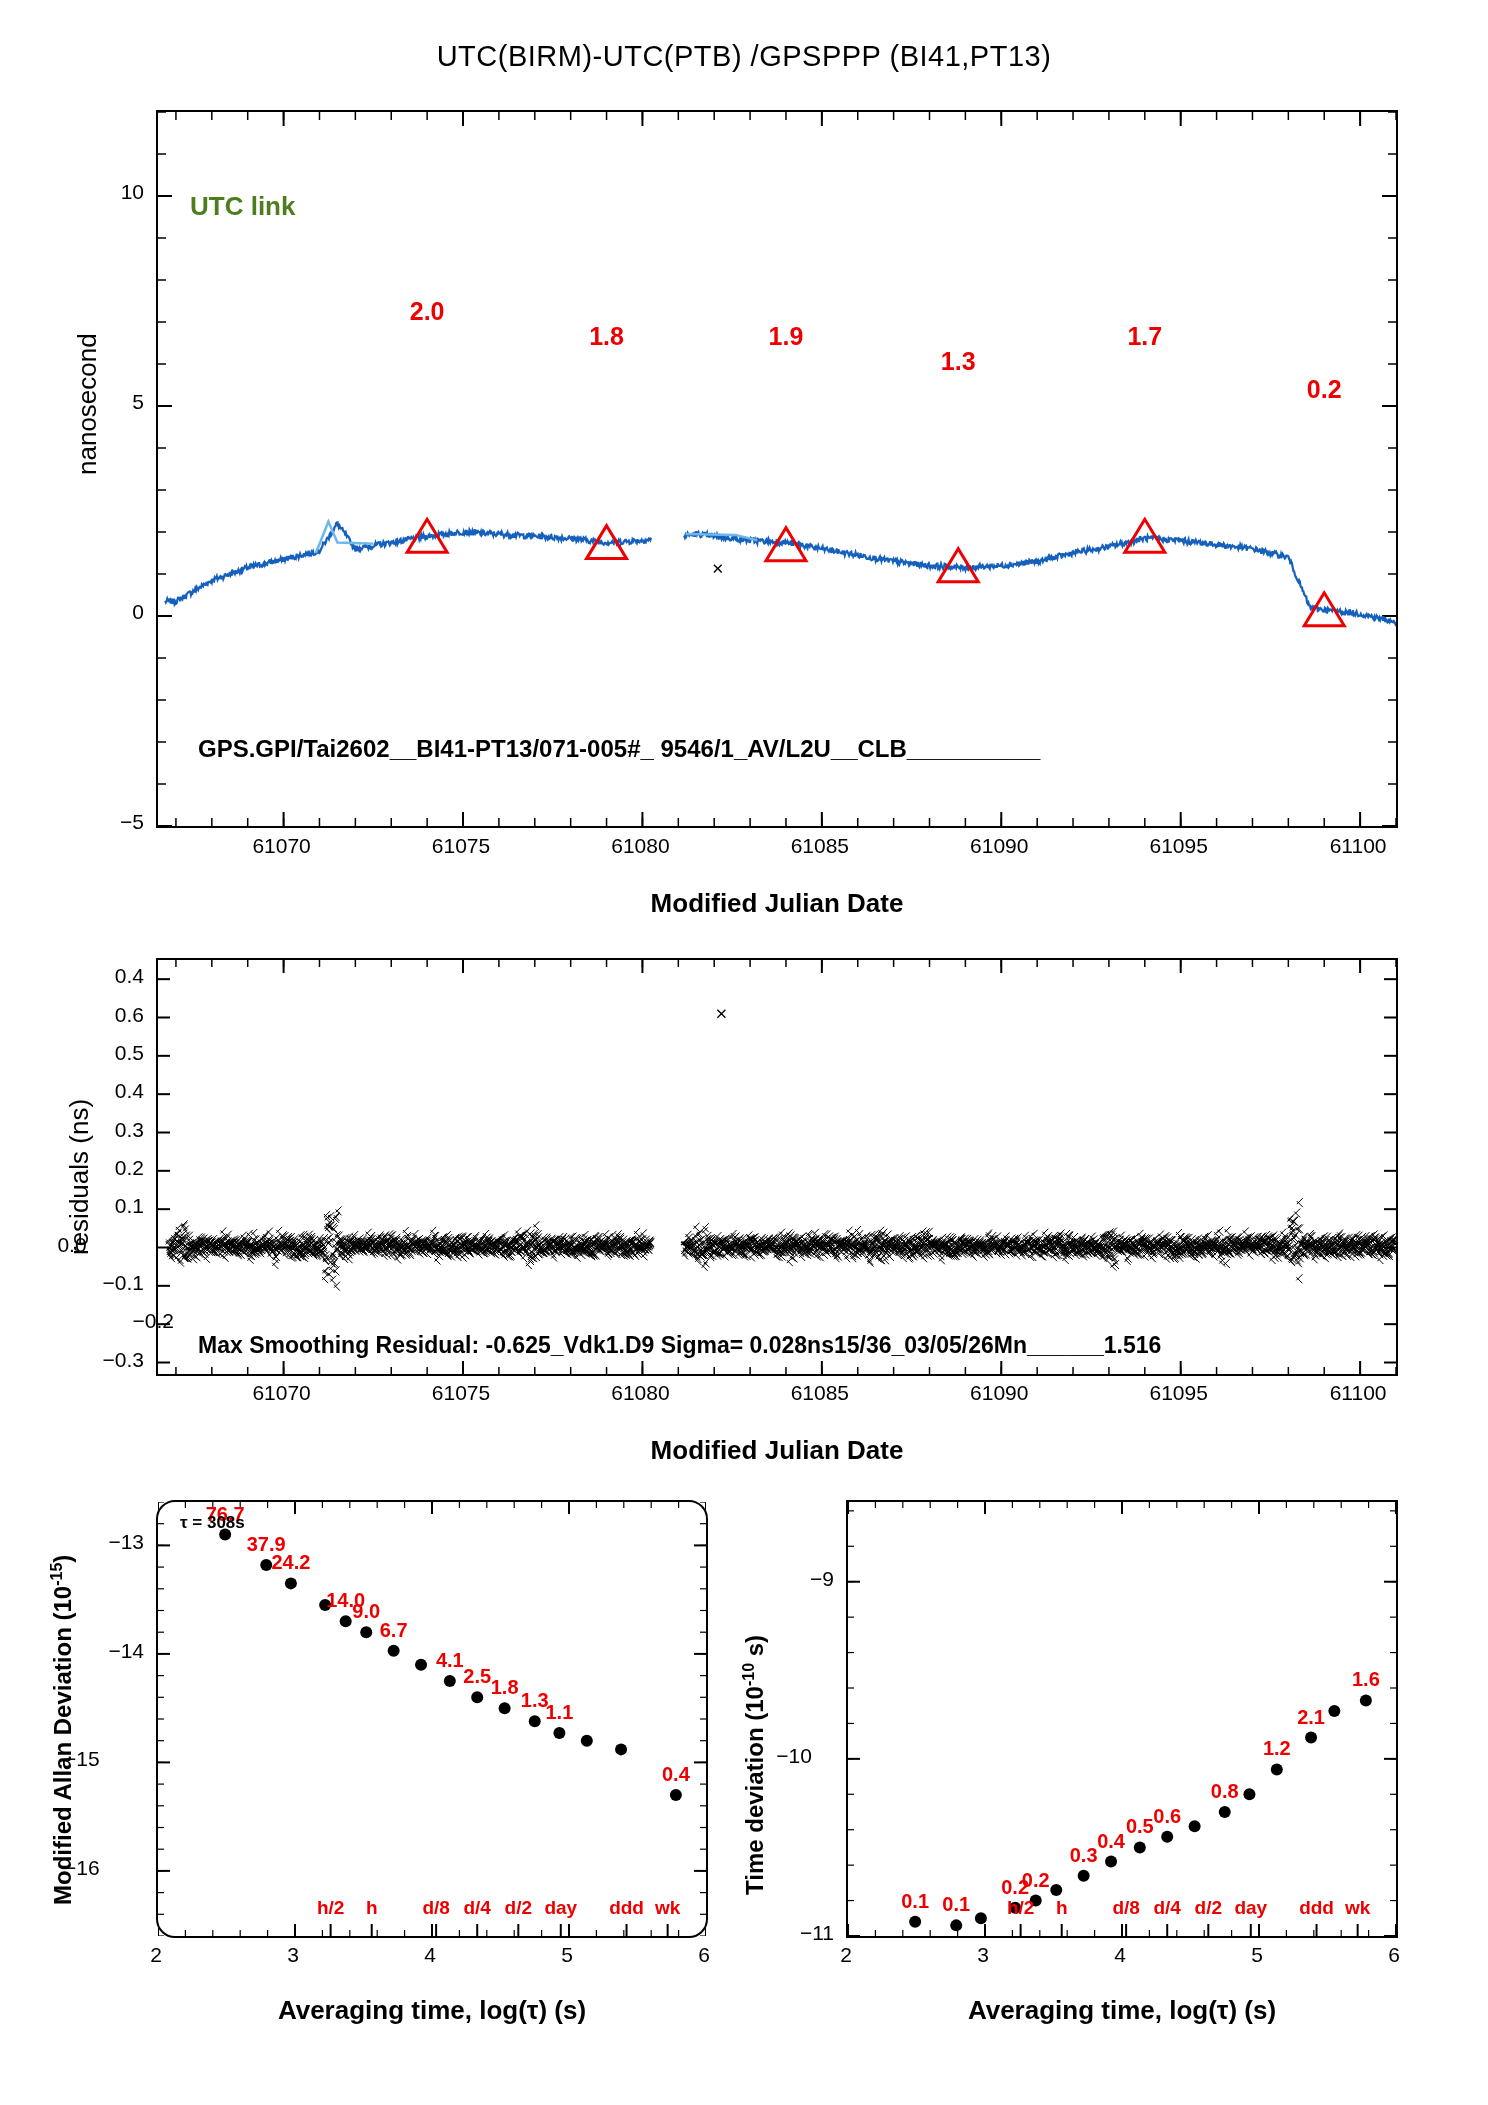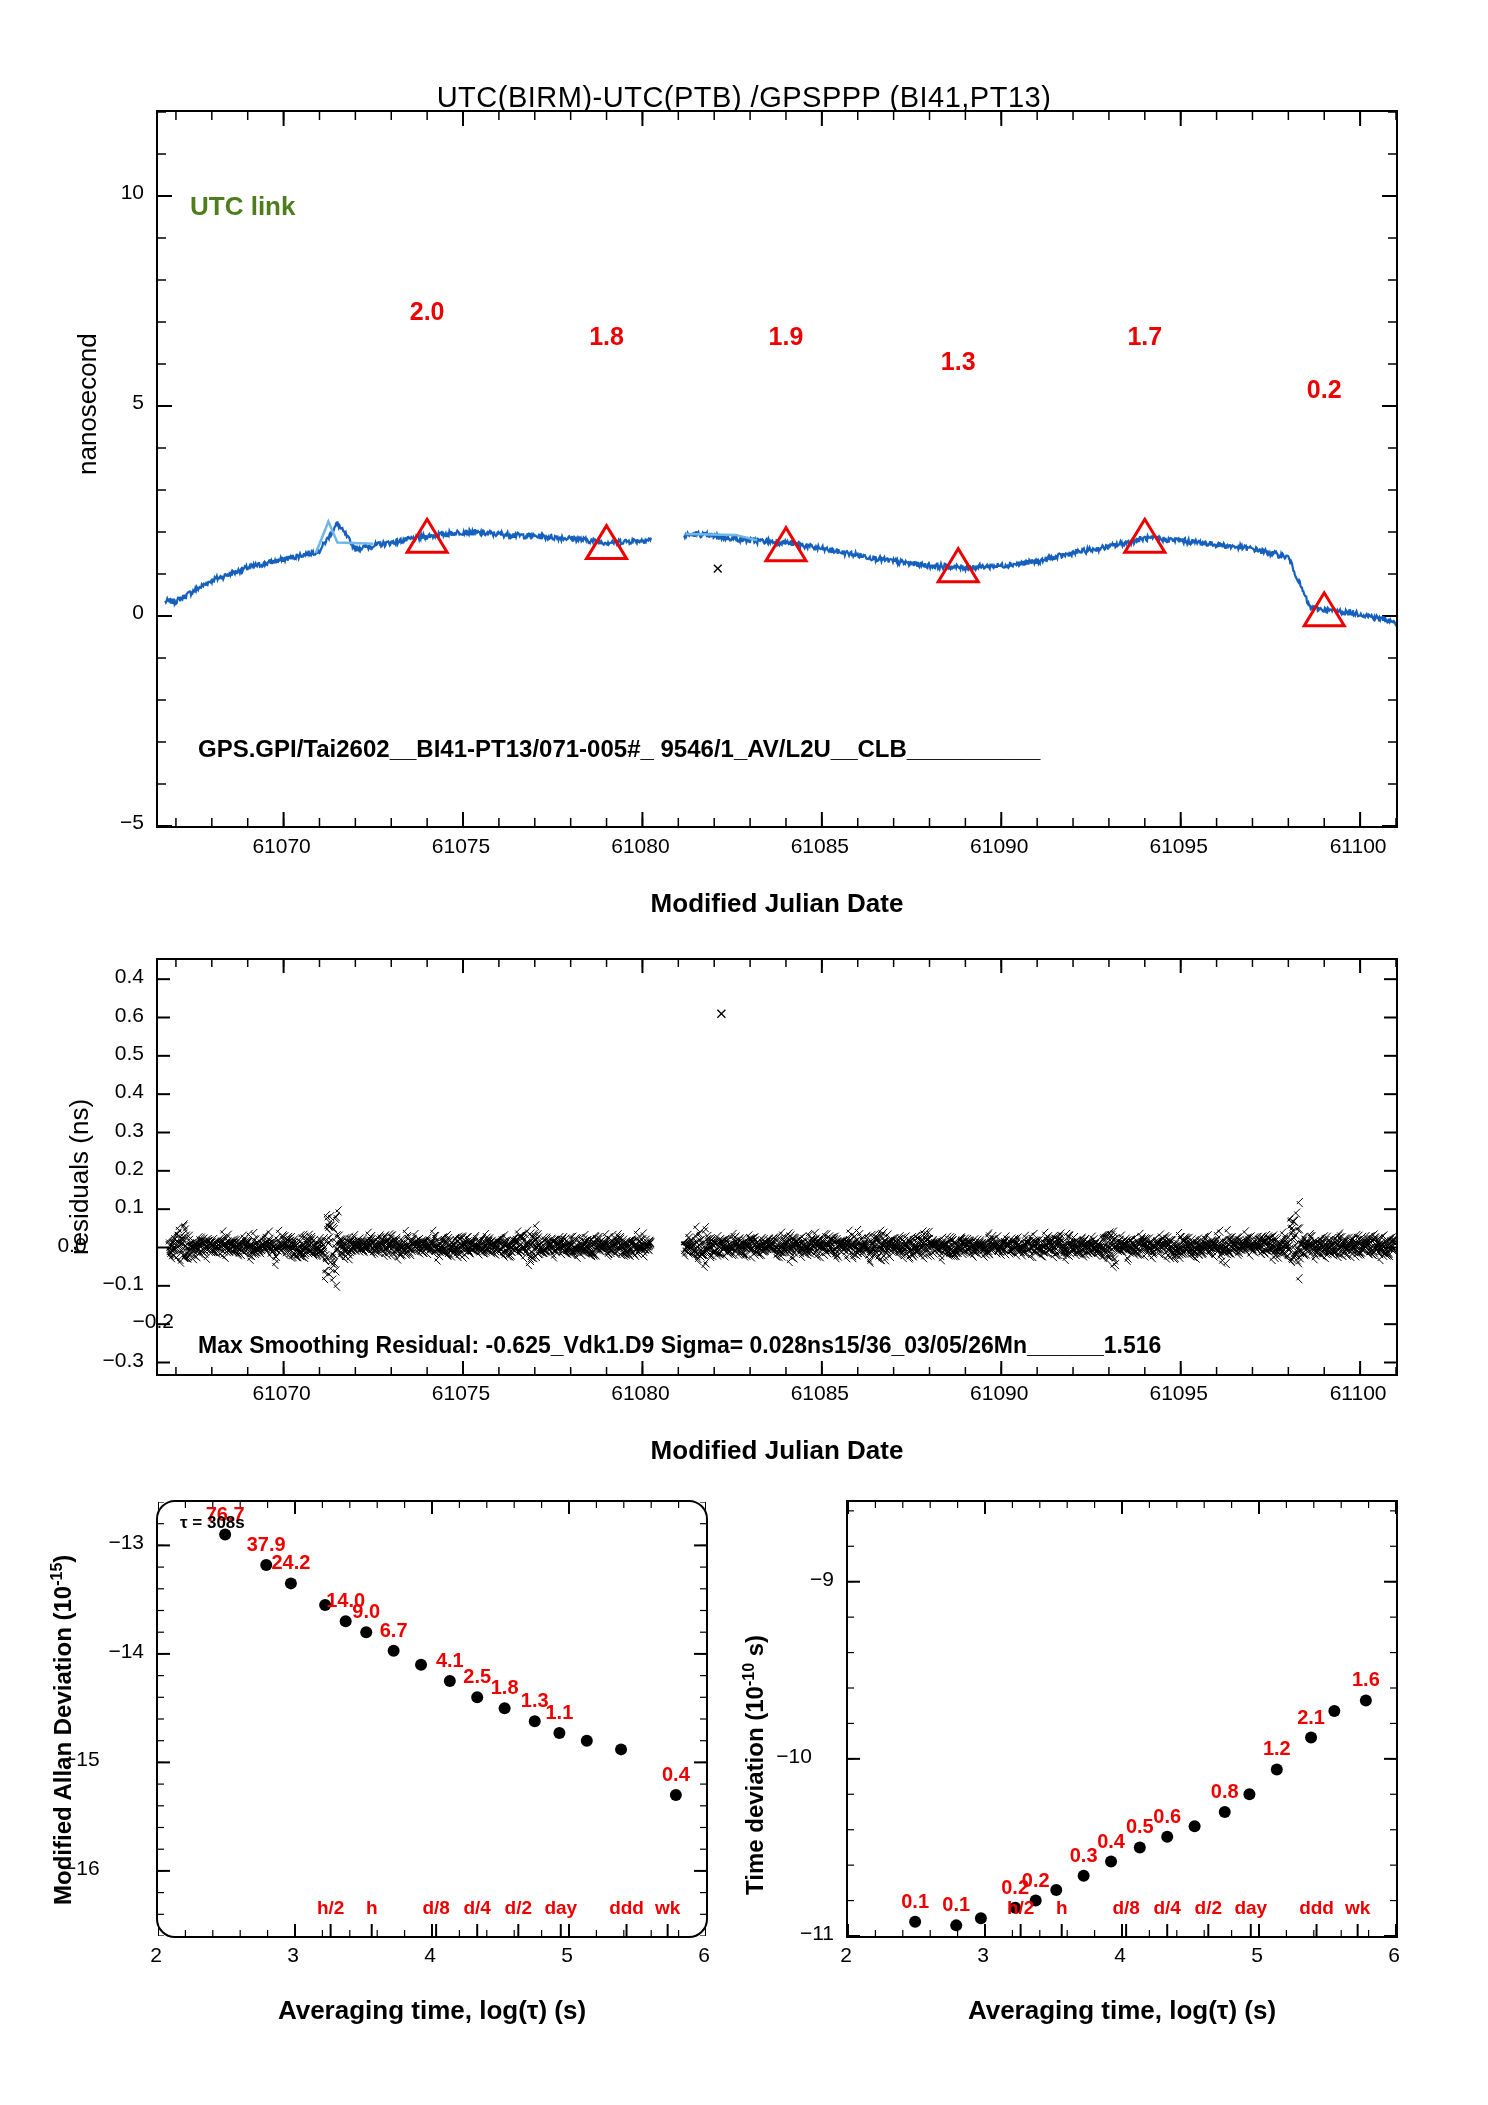--- a/index.html
+++ b/index.html
@@ -1,17 +1,17 @@
 <!DOCTYPE html>
 <html><head>
 <meta charset="utf-8">
 <style>
   html,body{margin:0;padding:0;background:#fff;}
   body{width:1488px;height:2105px;font-family:"Liberation Sans",sans-serif;color:#000;position:relative;overflow:hidden;}
-  .title{position:absolute;left:0;top:40px;width:1488px;text-align:center;font-size:29px;letter-spacing:.5px;margin-top:41px;}
+  .title{position:absolute;left:0;top:40px;width:1488px;text-align:center;font-size:29px;letter-spacing:.5px;}
   .panel{position:absolute;box-sizing:border-box;border:2px solid #000;background:#fff;}
   svg{display:block;}
   .axlabel{position:absolute;font-size:23px;font-weight:bold;}
   .tick{font-size:21px;}
   
   #p1{left:156px;top:110px;width:1242px;height:718px;}
   #p2{left:156px;top:958px;width:1242px;height:418px;}
   #p3{left:156px;top:1500px;width:552px;height:438px;border-radius:19px;}
   #p4{left:846px;top:1500px;width:552px;height:438px;}
   .lbl-y1{left:72px;top:475px;font-size:26px;transform:rotate(-90deg);transform-origin:0 0;font-weight:normal;}

